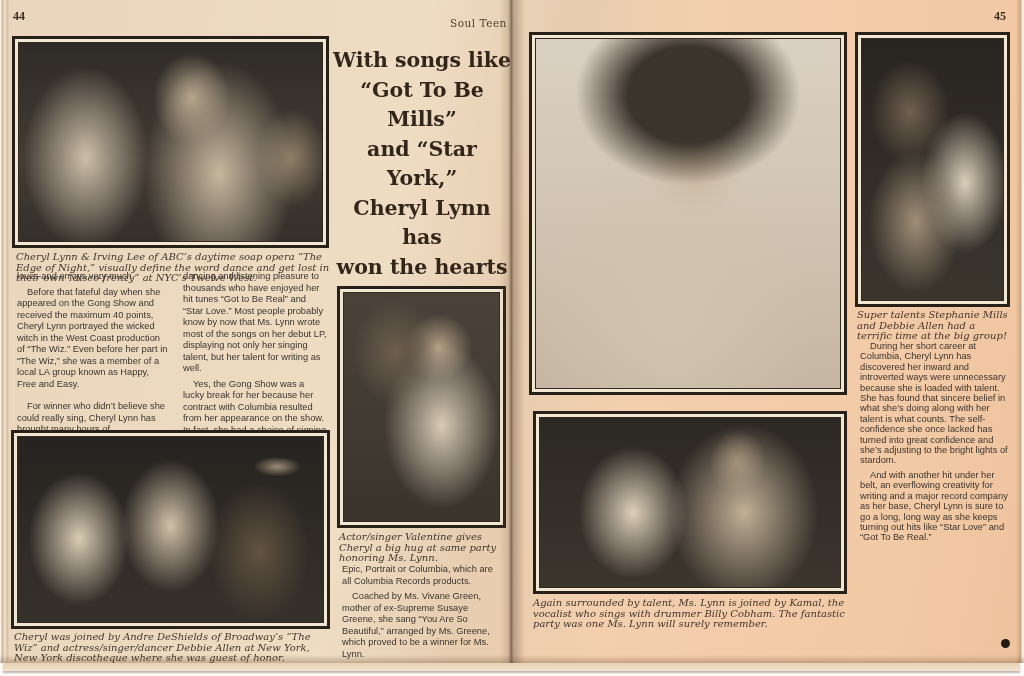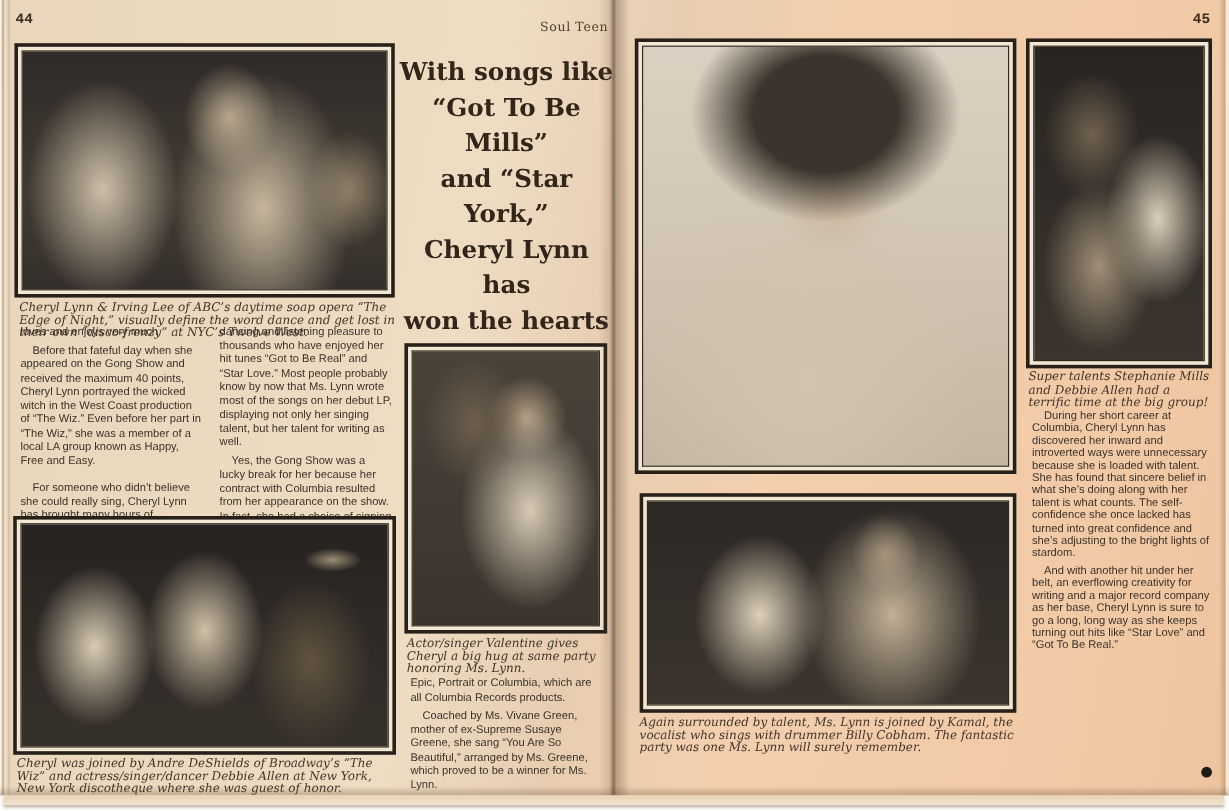--- a/index.html
+++ b/index.html
@@ -28,21 +28,21 @@
   }
   .edge-right{
     position:absolute;right:0;top:0;width:12px;height:663px;pointer-events:none;
     background:linear-gradient(270deg,#f7ede0 0 2px,rgba(120,85,55,.25) 3px 4px,rgba(0,0,0,0) 8px);
   }
   .bottom-shadow{
     position:absolute;left:0;top:655px;width:1024px;height:8px;pointer-events:none;
     background:linear-gradient(180deg,rgba(0,0,0,0),rgba(90,60,35,.30));
   }
 
-  .pagenum{position:absolute;font-family:Liberation Mono, monospace;font-weight:bold;font-size:12px;color:#3c2f22;}
+  .pagenum{position:absolute;font-family:Liberation Serif, serif;font-weight:bold;font-size:12px;color:#3c2f22;}
   .masthead{position:absolute;left:450px;top:17px;font-family:"DejaVu Serif",serif;font-size:10.5px;color:#50402e;letter-spacing:.5px;}
 
   
   .photo{position:absolute;border:3px solid #28211a;background:#f2e7d3;padding:3px;box-sizing:border-box;}
   .photo-inner{width:100%;height:100%;border:1px solid #33291f;box-sizing:border-box;}
   .ph-dance{background:
     radial-gradient(90px 130px at 22% 58%,#ccbea8 0%,rgba(204,190,168,0) 70%),
     radial-gradient(55px 65px at 57% 28%,#b7a68d 0%,rgba(183,166,141,0) 70%),
     radial-gradient(100px 150px at 66% 66%,#c6b69d 0%,rgba(198,182,157,0) 75%),
     radial-gradient(50px 70px at 90% 58%,#8d7d66 0%,rgba(141,125,102,0) 70%),
@@ -110,21 +110,21 @@
     <div>“Got To Be Mills”</div>
     <div>and “Star York,”</div>
     <div>Cheryl Lynn has</div>
     <div>won the hearts</div>
     <div>of thousands</div>
   </div>
 
   <div class="col" style="left:13px;top:267px;width:160px;">
     <p>loves and enjoys very much.</p>
     <p class="ind">Before that fateful day when she appeared on the Gong Show and received the maximum 40 points, Cheryl Lynn portrayed the wicked witch in the West Coast production of “The Wiz.” Even before her part in “The Wiz,” she was a member of a local LA group known as Happy, Free and Easy.</p>
-    <p class="ind gap">For someone who didn’t believe she could really sing, Cheryl Lynn has brought many hours of</p>
+    <p class="ind gap">For winner who didn’t believe she could really sing, Cheryl Lynn has brought many hours of</p>
   </div>
   <div class="col" style="left:179px;top:267px;width:153px;">
     <p>dancing and listening pleasure to thousands who have enjoyed her hit tunes “Got to Be Real” and “Star Love.” Most people probably know by now that Ms. Lynn wrote most of the songs on her debut LP, displaying not only her singing talent, but her talent for writing as well.</p>
     <p class="ind">Yes, the Gong Show was a lucky break for her because her contract with Columbia resulted from her appearance on the show. In fact, she had a choice of signing with</p>
   </div>
 
   <div class="photo" style="left:337px;top:286px;width:169px;height:242px;">
     <div class="photo-inner ph-hug"></div>
   </div>
   <div class="caption" style="left:339px;top:532px;width:167px;">Actor/singer Valentine gives Cheryl a big hug at same party honoring Ms. Lynn.</div>

